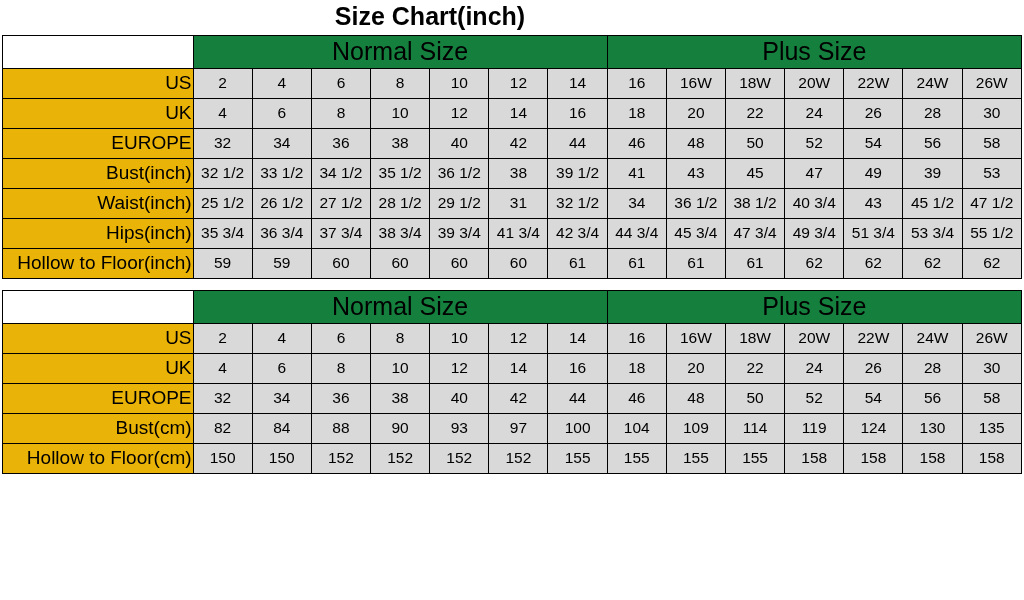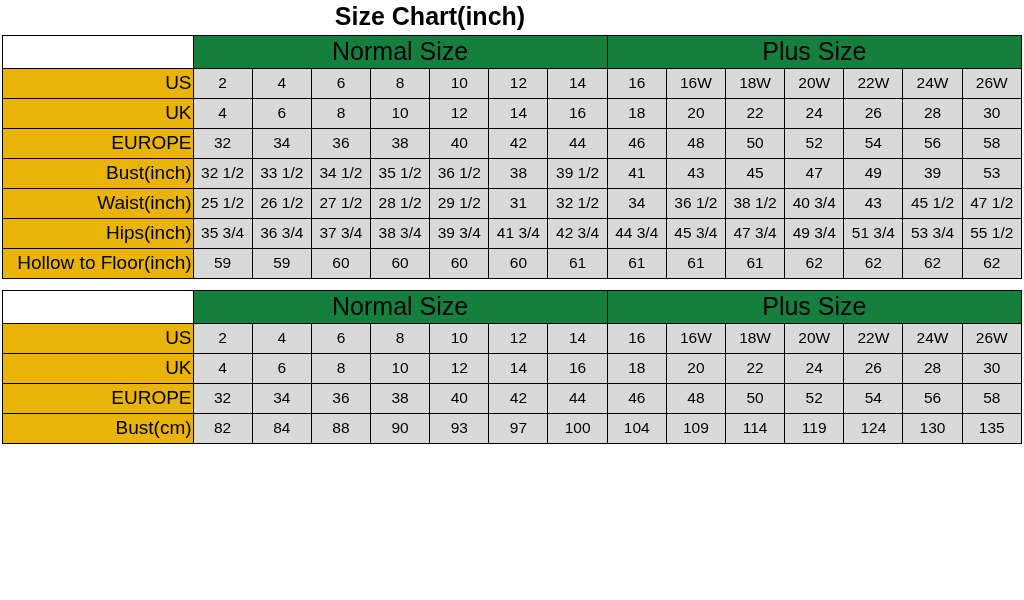--- a/index.html
+++ b/index.html
@@ -311,17 +311,34 @@
             <td>97</td>
             <td>100</td>
             <td>104</td>
             <td>109</td>
             <td>114</td>
             <td>119</td>
             <td>124</td>
             <td>130</td>
             <td>135</td>
           </tr>
+          <tr>
+            <td class="rowhead">Hollow to Floor(cm)</td>
+            <td>150</td>
+            <td>150</td>
+            <td>152</td>
+            <td>152</td>
+            <td>152</td>
+            <td>152</td>
+            <td>155</td>
+            <td>155</td>
+            <td>155</td>
+            <td>155</td>
+            <td>158</td>
+            <td>158</td>
+            <td>158</td>
+            <td>158</td>
+          </tr>
         </tbody>
     </table>
   </div>
 
 </div>
 
 </body></html>

